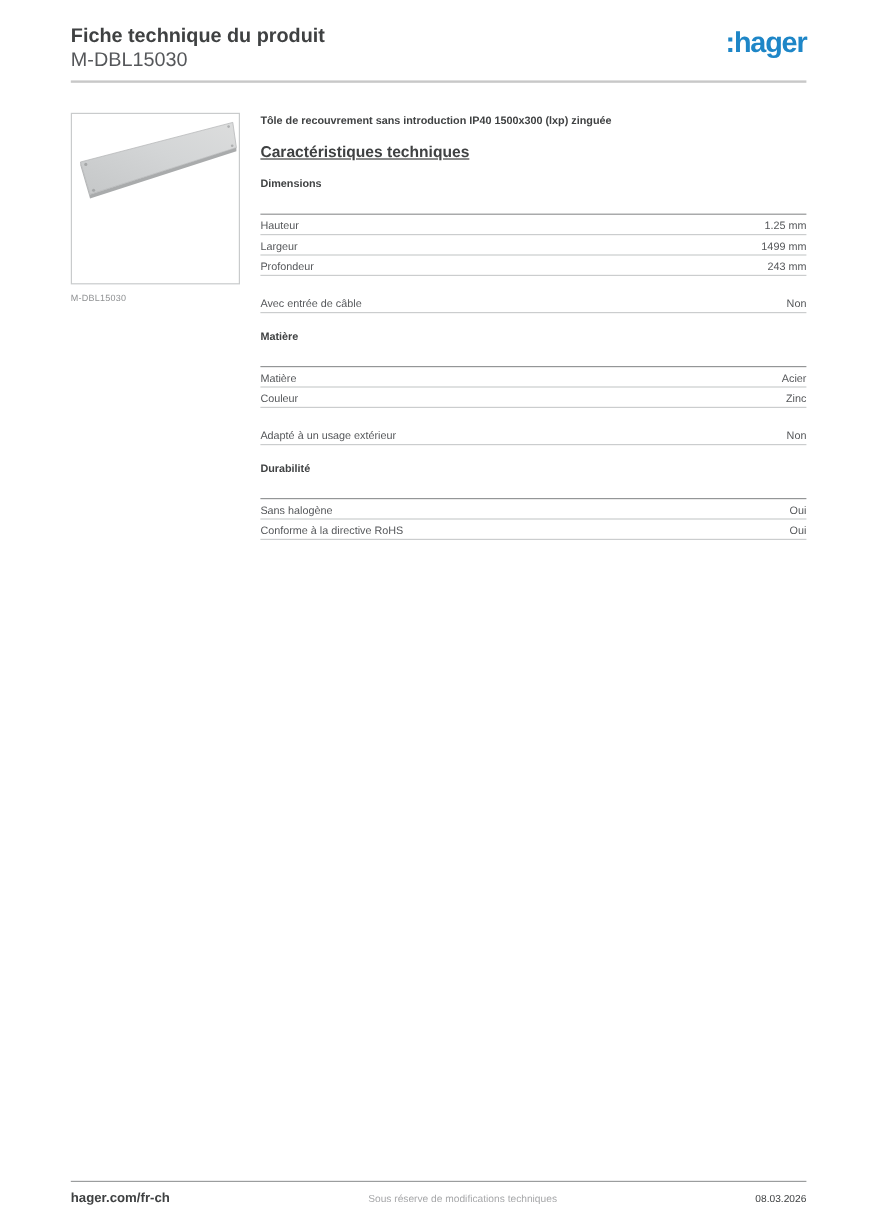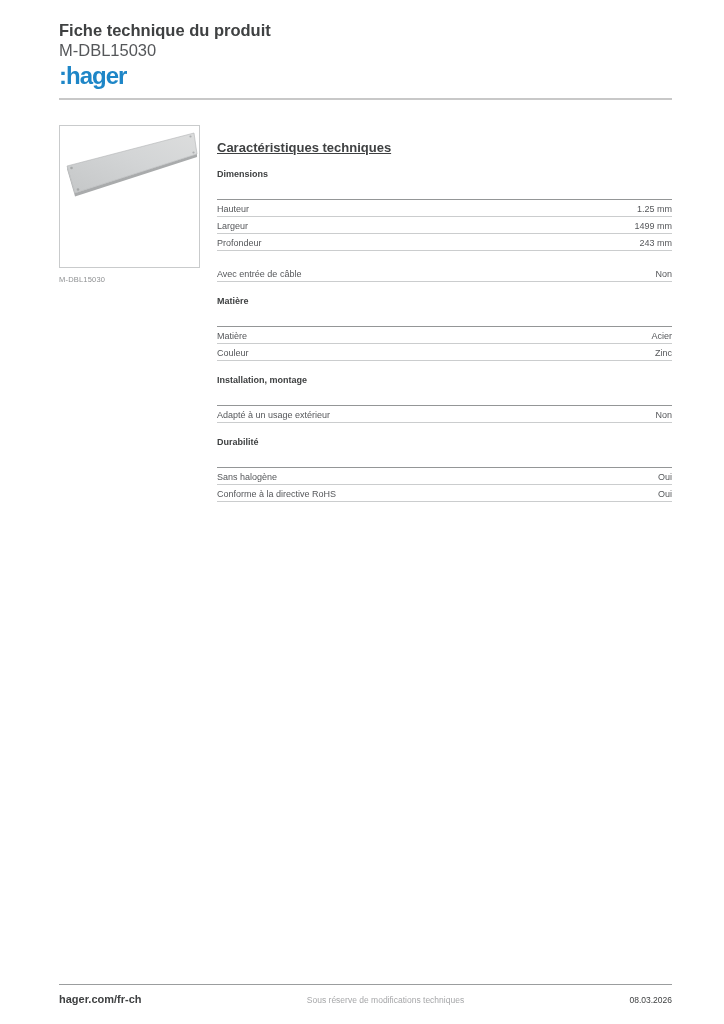--- a/index.html
+++ b/index.html
@@ -7,21 +7,21 @@
   body {
     width: 724px; height: 1024px;
     position: relative;
     font-family: "Liberation Sans", sans-serif;
     color: #55575a;
     overflow: hidden;
   }
   .page { padding: 20px 52px 0 59px; }
 
   
-  .header { display: flex; justify-content: space-between; align-items: flex-start; flex-direction: column; }
+  .header { display: flex; justify-content: space-between; align-items: flex-start; }
   .doc-title { font-size: 16.5px; font-weight: bold; color: #3f4142; line-height: 20px; }
   .doc-ref   { font-size: 16.5px; font-weight: normal; color: #55575a; line-height: 20px; }
   .logo {
     font-size: 24px; font-weight: bold; color: #1e86c7;
     letter-spacing: -1px; line-height: 30px; margin-top: 1px;
   }
   .header-rule { height: 2px; background: #c8c8c8; margin-top: 7px; }
 
   
   .main { display: flex; margin-top: 25px; }
@@ -98,20 +98,21 @@
           <circle cx="11.5" cy="42" r="1.3" fill="#a5a7a8"></circle>
           <circle cx="18" cy="63.5" r="1.3" fill="#a5a7a8"></circle>
           <circle cx="130.5" cy="10.5" r="1.1" fill="#adafb0"></circle>
           <circle cx="133.5" cy="26.5" r="1.1" fill="#adafb0"></circle>
         </svg>
       </div>
       <div class="image-caption">M-DBL15030</div>
     </div>
 
     <div class="right-col">
+      <div class="description">Tôle de recouvrement sans introduction IP40 1500x300 (lxp) zinguée</div>
       <div class="char-title">Caractéristiques techniques</div>
 
       <div class="sections" id="sections">
         <div class="section">
           <div class="section-title">Dimensions</div>
           <div class="section-rows">
         <div class="spec-row">
           <span class="spec-label">Hauteur</span>
           <span class="spec-value">1.25 mm</span>
         </div>
@@ -146,21 +147,20 @@
         </div>
 
         <div class="spec-row">
           <span class="spec-label">Couleur</span>
           <span class="spec-value">Zinc</span>
         </div>
       </div>
         </div>
 
         <div class="section">
-          <div class="section-title">Installation, montage</div>
           <div class="section-rows">
         <div class="spec-row">
           <span class="spec-label">Adapté à un usage extérieur</span>
           <span class="spec-value">Non</span>
         </div>
       </div>
         </div>
 
         <div class="section">
           <div class="section-title">Durabilité</div>

